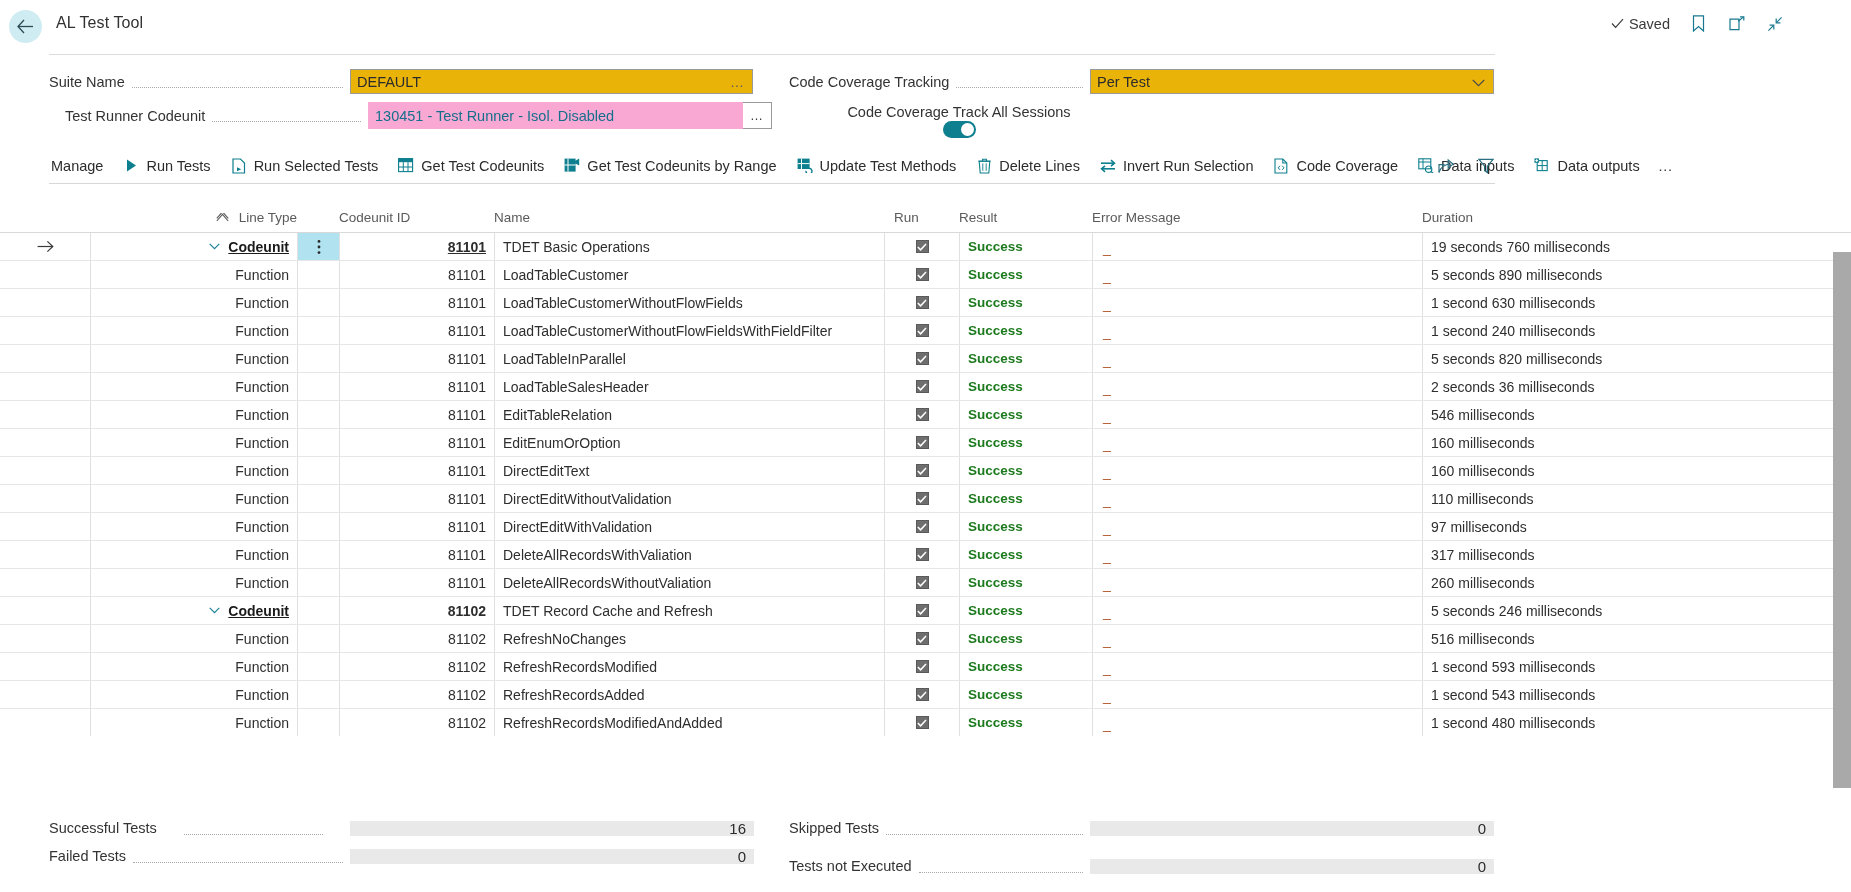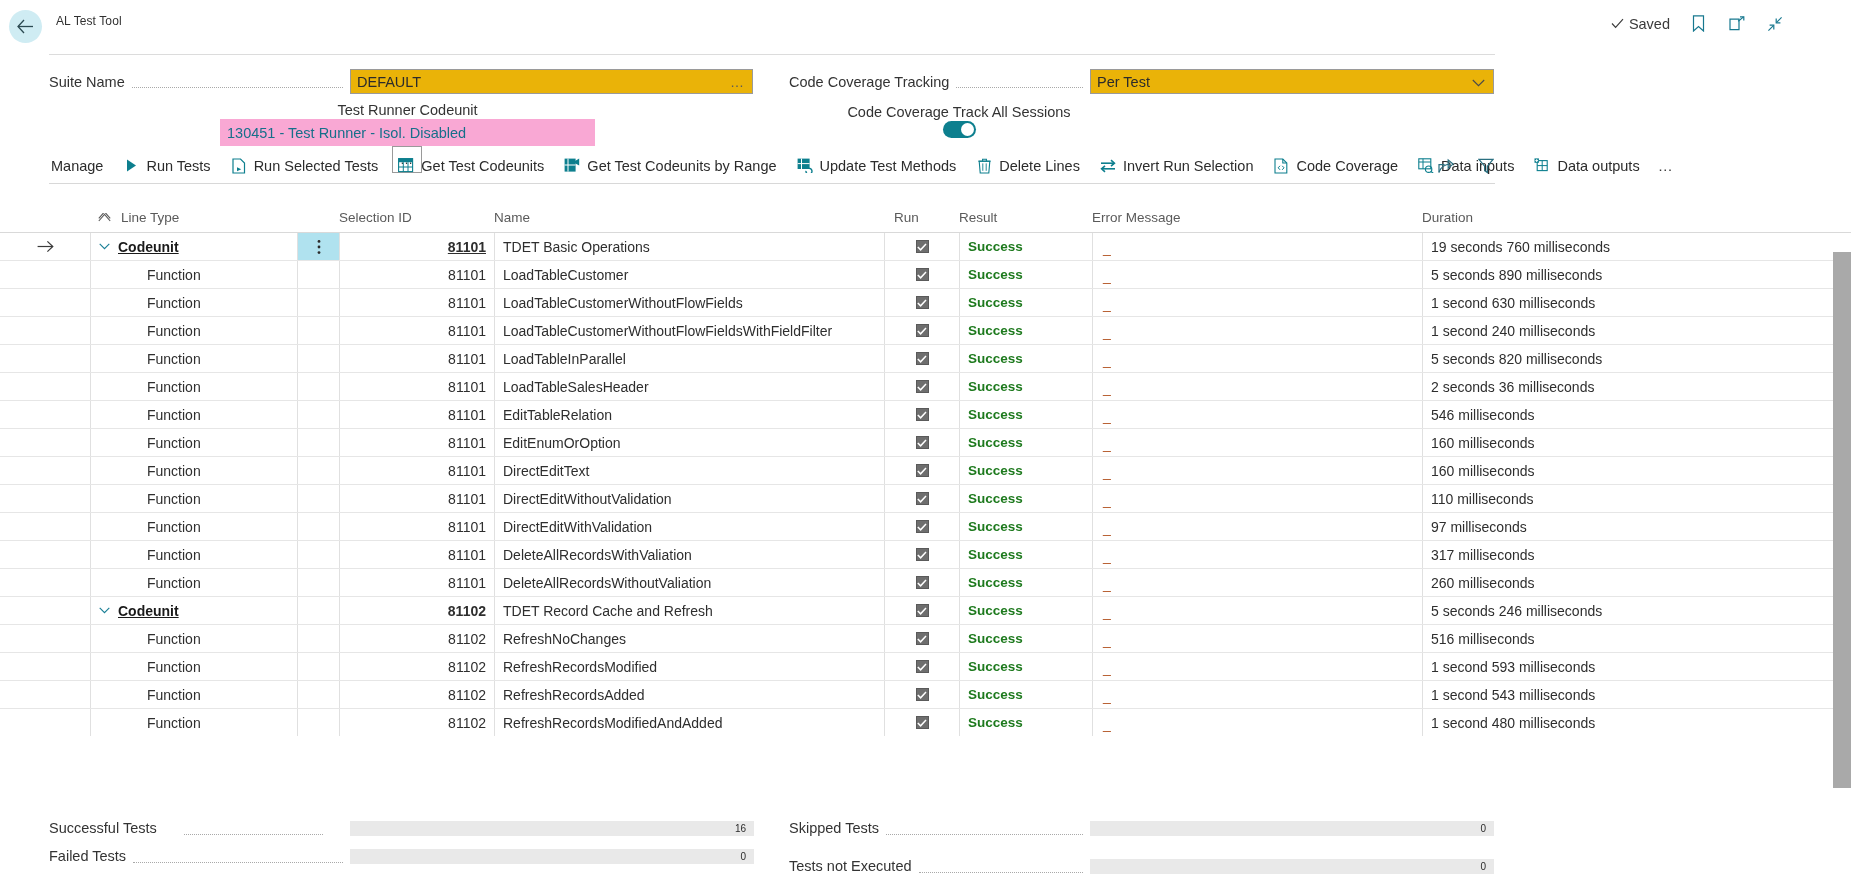--- a/index.html
+++ b/index.html
@@ -15,21 +15,21 @@
 
   
   .topbar { position:absolute; left:0; top:0; width:1840px; height:56px; }
   .back-btn {
     position:absolute; left:9px; top:10px; width:33px; height:33px;
     border-radius:50%; background:#cfecf3; display:flex; align-items:center; justify-content:center;
     cursor:pointer;
   }
   .back-btn svg { display:block; }
   .app-title {
-    position:absolute; left:56px; top:14px; font-size:12px; color:#313131; letter-spacing:0.1px;
+    position:absolute; left:56px; top:14px; font-size:16px; color:#313131; letter-spacing:0.1px;
   }
   .top-right { position:absolute; right:56px; top:14px; display:flex; align-items:center; gap:19px; }
   .saved { display:flex; align-items:center; gap:5px; font-size:14.5px; color:#3b3b3b; }
   .top-icon { width:19px; height:19px; display:flex; align-items:center; justify-content:center; cursor:pointer; }
   .divider-line { position:absolute; left:49px; top:54px; width:1446px; height:1px; background:#dcdcdc; }
 
   
   .fields { position:absolute; left:0; top:64px; width:1851px; height:68px; }
   .field-row { position:absolute; display:flex; align-items:center; }
   .fld-label { font-size:14.5px; color:#333; white-space:nowrap; }
@@ -79,21 +79,21 @@
   .gh { display:flex; height:32px; align-items:flex-end; }
   .gh .hcell { font-size:13.5px; color:#5a5a5a; padding-bottom:7px; white-space:nowrap; }
   .grow { display:flex; height:28px; border-top:1px solid #e6e6e6; }
   .grow:first-of-type { border-top:1px solid #d9d9d9; }
   .gcell {
     display:flex; align-items:center; font-size:14px; color:#2e2e2e;
     padding:0 8px; overflow:hidden; white-space:nowrap;
   }
   .b-l { border-left:1px solid #e0e0e0; }
   .c-ind   { width:90px; justify-content:center; }
-  .c-type  { width:207px; }
+  .c-type  { width:207px;justify-content:flex-end; }
   .c-menu  { width:42px; justify-content:center; }
   .c-id    { width:155px; justify-content:flex-end; }
   .c-name  { width:390px; }
   .c-run   { width:75px; justify-content:center; }
   .c-result{ width:133px; }
   .c-err   { width:330px; }
   .c-dur   { width:400px; }
   .hi-cell { background:#b0e2ef; }
   .result-ok { color:#1e7a1e; font-weight:bold; font-size:13.5px; }
   .err-dash { color:#b55a2a; font-size:14px; padding-left:2px; }
@@ -109,21 +109,21 @@
   .scrollbar {
     position:absolute; right:0; top:252px; width:18px; height:536px; background:#a9a9a9;
   }
 
   
   .footer { position:absolute; left:0; top:808px; width:1851px; height:84px; }
   .stat { position:absolute; display:flex; align-items:center; }
   .stat-label { font-size:14.5px; color:#333; white-space:nowrap; }
   .stat-box {
     height:15px; background:#e9e9e9; display:flex; align-items:center; justify-content:flex-end;
-    padding-right:8px; font-size:10px; color:#2b2b2b;
+    padding-right:8px; font-size:15px; color:#2b2b2b;
   }
 </style>
 </head>
 <body>
 
 <div class="page">
 
   <div class="topbar">
     <div class="back-btn">
       <svg width="17" height="15" viewBox="0 0 17 15">
@@ -168,21 +168,21 @@
 
     <div class="field-row" style="left:49px; top:5px; width:704px;">
       <span class="fld-label">Suite Name</span>
       <span class="dots-fill"></span>
       <span class="fld-input inp-bordered" style="width:403px;">
         <span>DEFAULT</span>
         <span class="ellipsis-in">…</span>
       </span>
     </div>
 
-    <div class="field-row" style="left:54px; top:38px; width:707px;flex-direction:column;">
+    <div class="field-row" style="left:65px; top:38px; width:707px;">
       <span class="fld-label">Test Runner Codeunit</span>
       <span class="dots-fill"></span>
       <span class="fld-input inp-flat" style="width:375px; height:27px;">
         <span>130451 - Test Runner - Isol. Disabled</span>
       </span>
       <span class="assist-btn">…</span>
     </div>
 
     <div class="field-row" style="left:789px; top:5px; width:705px;">
       <span class="fld-label">Code Coverage Tracking</span>
@@ -357,21 +357,21 @@
     <div class="gh">
       <div class="hcell c-ind"></div>
       <div class="hcell c-type" style="display:flex; align-items:center; gap:10px; padding-left:8px;">
         <svg width="13" height="9" viewBox="0 0 13 9">
           <path d="M0.8 8 L6.5 1.4 L12.2 8" fill="none" stroke="#5a5a5a" stroke-width="1.1"></path>
           <path d="M0.8 5.4 L6.5 -1.2 L12.2 5.4" fill="none" stroke="#5a5a5a" stroke-width="1.1"></path>
         </svg>
         <span>Line Type</span>
       </div>
       <div class="hcell c-menu"></div>
-      <div class="hcell c-id">Selection ID</div>
+      <div class="hcell c-id">Codeunit ID</div>
       <div class="hcell c-name">Name</div>
       <div class="hcell c-run" style="justify-content:flex-start; padding-left:10px;">Run</div>
       <div class="hcell c-result">Result</div>
       <div class="hcell c-err">Error Message</div>
       <div class="hcell c-dur">Duration</div>
     </div>
 
     <div id="grid-body">
         <div class="grow">
           <div class="gcell c-ind">

